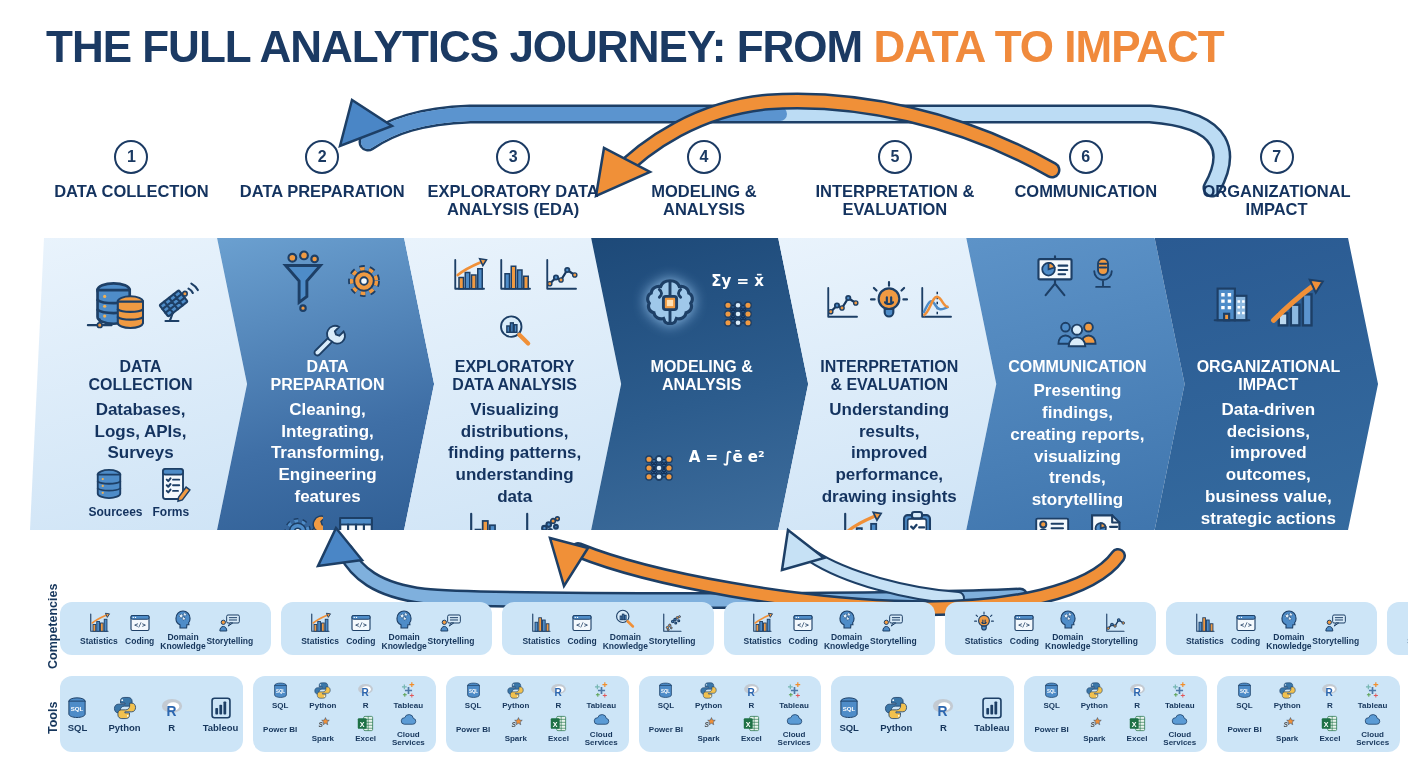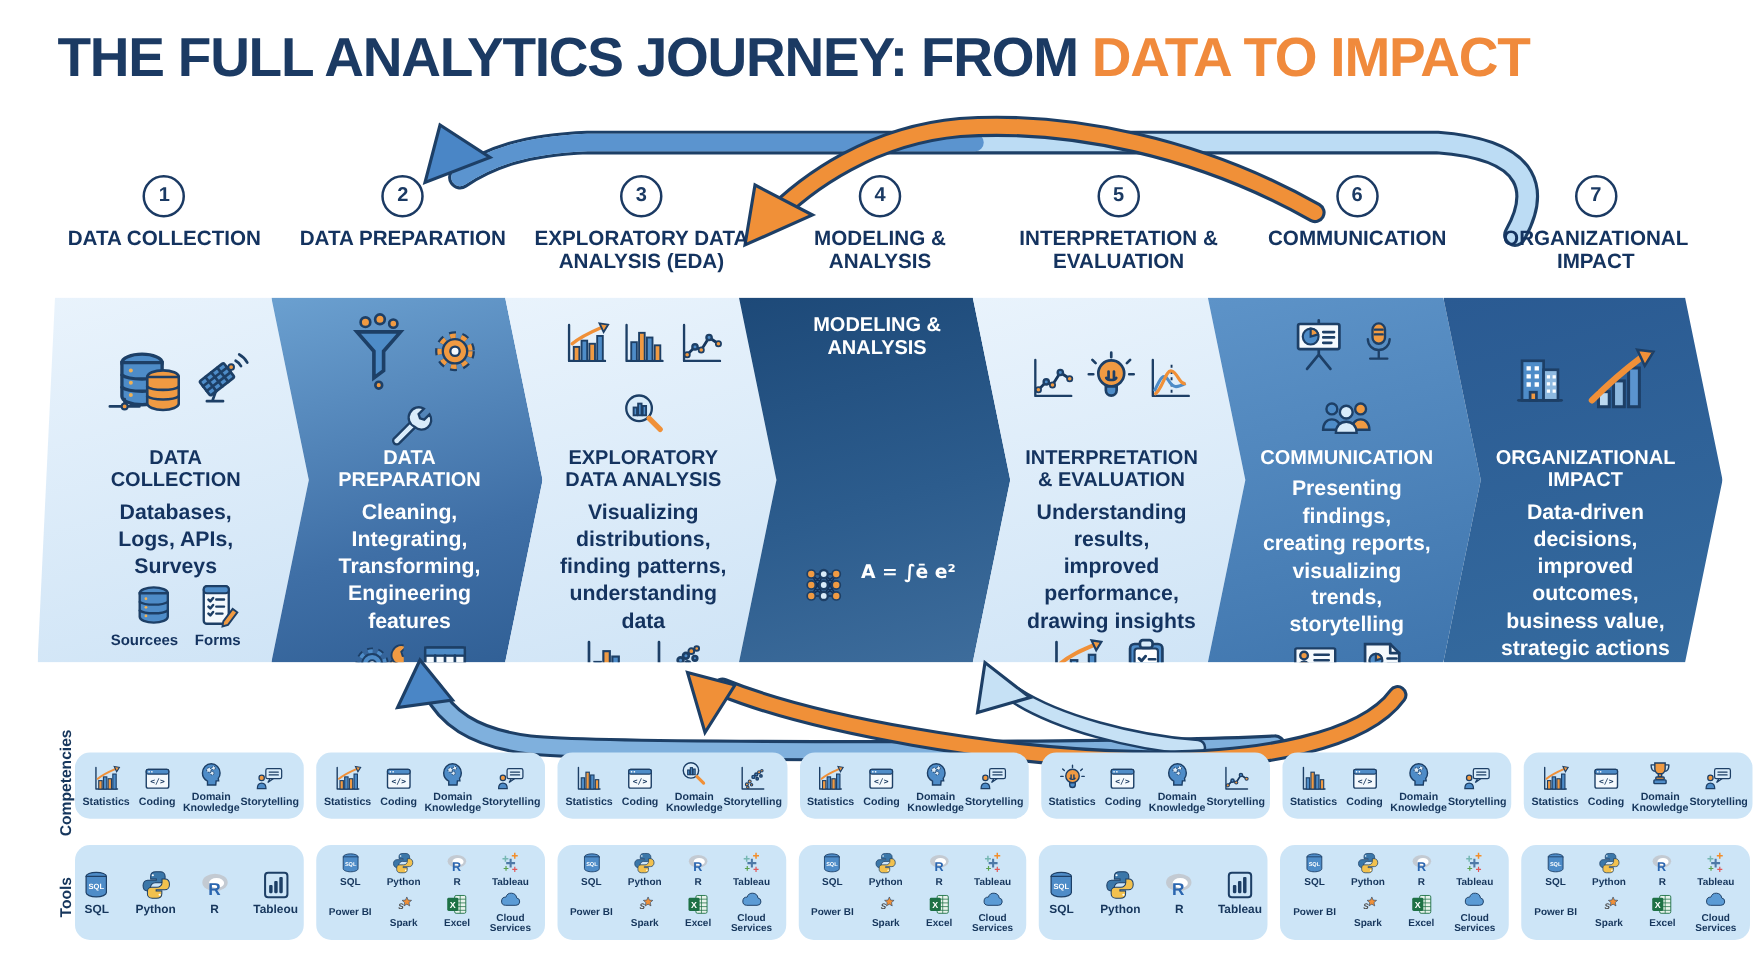--- a/index.html
+++ b/index.html
@@ -31,41 +31,41 @@
   .chev.light{background:linear-gradient(165deg,#e9f3fc 0%,#cfe4f6 100%);color:#14335f;}
   .chev.med{background:linear-gradient(165deg,#6ba0d0 0%,#3f6fa6 65%,#305f95 100%);color:#fff;}
   .chev.med2{background:linear-gradient(165deg,#5d93c8 0%,#3f75ad 100%);color:#fff;}
   .chev.dark{background:linear-gradient(165deg,#1d4978 0%,#2c5c8d 55%,#3e6d9c 100%);color:#fff;}
   .chev.dark2{background:linear-gradient(165deg,#2a5a92 0%,#356b9f 100%);color:#fff;}
   .chev-icons{display:flex;align-items:center;justify-content:center;gap:10px;flex-wrap:wrap;width:100%;}
   .chev-icons.top{min-height:106px;}
   .chev-icons.bottom{margin-top:auto;min-height:74px;align-items:flex-start;}
   .chev-name{font-size:16px;font-weight:800;line-height:1.15;margin-top:2px;}
   .chev-desc{font-size:17px;font-weight:700;line-height:1.28;margin-top:4px;max-width:150px;}
-  .cap-item{display:flex;flex-direction:column;align-items:flex-end;}
+  .cap-item{display:flex;flex-direction:column;align-items:flex-start;}
   .cap{font-size:12px;font-weight:800;margin-top:1px;}
   .formula{font-family:"DejaVu Sans",sans-serif;font-weight:700;font-size:15px;color:#fff;white-space:nowrap;}
   .m4col{display:flex;flex-direction:column;align-items:center;gap:4px;}
   .halo{filter:drop-shadow(0 0 7px rgba(170,215,255,.85));}
   .ic{width:54px;height:54px;}
   .ic.lg{width:62px;height:62px;}
   .ic.md{width:46px;height:46px;}
   .ic.sm{width:40px;height:40px;}
 
   
   .overlay{position:absolute;left:0;top:0;width:1408px;height:768px;z-index:3;pointer-events:none;}
 
   
   .vlabel{position:absolute;font-size:12.5px;font-weight:800;color:#16365c;
           transform:rotate(-90deg);transform-origin:0 0;white-space:nowrap;z-index:4;}
   .bgrid{position:absolute;left:60px;width:1340px;display:grid;grid-template-columns:repeat(7,1fr);gap:10px;z-index:4;}
   .bgrid.comp-row{top:602px;}
   .bgrid.tools-row{top:676px;}
   .panel{background:#cde5f7;border-radius:12px;box-sizing:border-box;}
-  .panel.comp{height:53px;display:flex;align-items:center;justify-content:flex-start;gap:4px;padding:4px 6px;}
+  .panel.comp{height:53px;display:flex;align-items:center;justify-content:flex-start;gap:4px;padding:4px 20px;}
   .citem{display:flex;flex-direction:column;align-items:center;width:25%;}
   .ci{width:24px;height:24px;}
   .clabel{font-size:8.5px;font-weight:800;color:#16365c;text-align:center;line-height:1.05;margin-top:2px;}
   .panel.tools4{height:76px;display:flex;align-items:center;justify-content:center;gap:18px;}
   .panel.grid8{height:76px;display:grid;grid-template-columns:repeat(4,1fr);gap:0 4px;
                padding:5px 8px;align-items:center;}
   .titem{display:flex;flex-direction:column;align-items:center;justify-content:center;}
   .ti{width:26px;height:26px;}
   .grid8 .ti{width:19px;height:19px;}
   .tlabel{font-size:9.5px;font-weight:800;color:#16365c;text-align:center;line-height:1;margin-top:2px;}
@@ -515,20 +515,31 @@
           <svg class="ic md">
             <use href="#s-bars"></use>
           </svg>
           <svg class="ic md">
             <use href="#s-scatter"></use>
           </svg>
         </div>
     </div>
 
     <div class="chev dark">
+      <div class="chev-icons top">
+          <svg class="ic lg halo">
+            <use href="#s-brain"></use>
+          </svg>
+          <div class="m4col">
+            <div class="formula">Σy = x̄</div>
+            <svg class="ic sm">
+              <use href="#s-net"></use>
+            </svg>
+          </div>
+        </div>
       <div class="chev-name">MODELING &amp; ANALYSIS</div>
       <div class="chev-icons bottom">
           <svg class="ic sm">
             <use href="#s-net"></use>
           </svg>
           <div class="formula">A = ∫ē e²</div>
         </div>
     </div>
 
     <div class="chev light">

